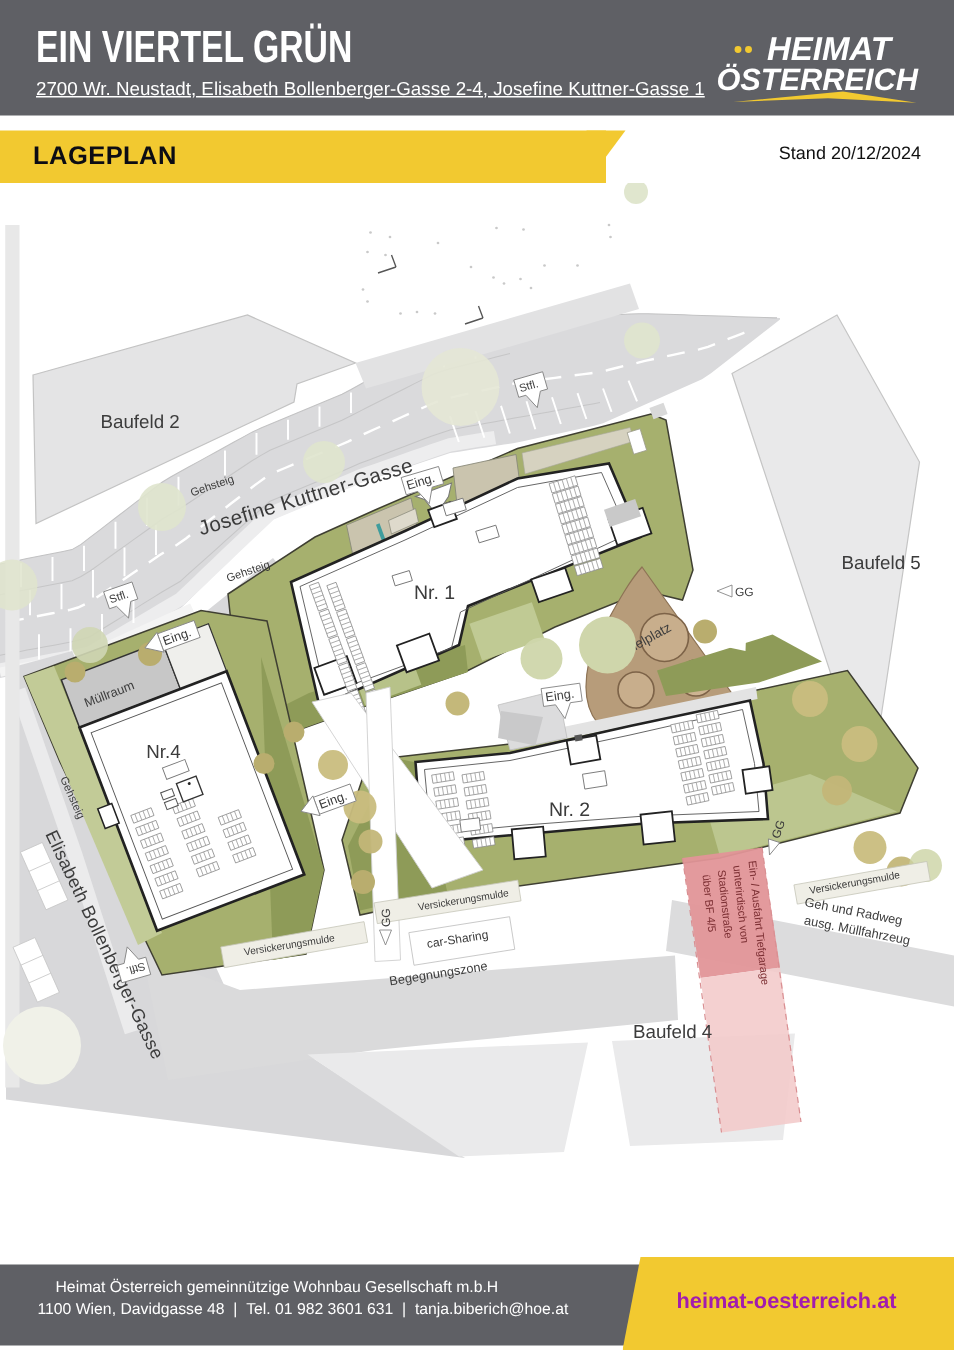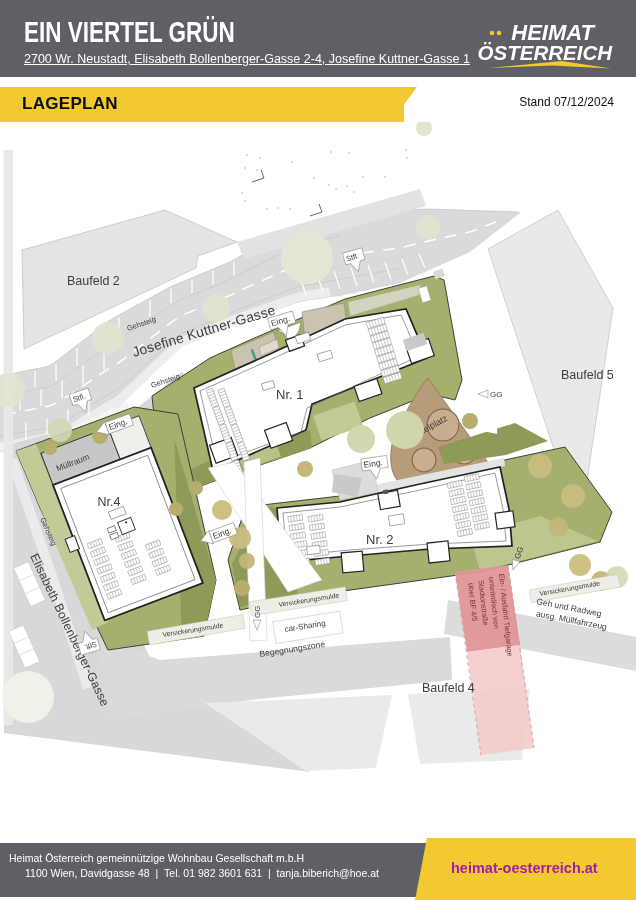--- a/index.html
+++ b/index.html
@@ -6,21 +6,21 @@
   html,body{margin:0;padding:0;background:#fff;}
   body{width:636px;height:900px;position:relative;font-family:"Liberation Sans",sans-serif;overflow:hidden;}
   .hdr{position:absolute;left:0;top:0;width:636px;height:77px;background:#5f6065;}
   .hdr h1{margin:0;position:absolute;left:24px;top:17px;font-size:30px;line-height:30px;color:#fff;font-weight:bold;transform:scaleX(.75);transform-origin:0 0;white-space:nowrap;}
   .hdr .sub{position:absolute;left:24px;top:52px;font-size:12.5px;color:#fff;text-decoration:underline;}
   .band{position:absolute;left:0;top:87px;width:404px;height:52px;background:#f2c930;}
   .band .cut{position:absolute;right:-13px;top:0;width:0;height:0;border-top:35px solid #f2c930;border-right:26px solid transparent;}
   .band .t{position:absolute;left:22px;top:7px;font-size:17px;font-weight:bold;color:#0c0c14;letter-spacing:.3px;}
   .stand{position:absolute;right:22px;top:95px;font-size:12px;color:#111;}
   .ftr{position:absolute;left:0;top:843px;width:636px;height:54px;background:#5f6065;}
-  .ftr .l1{position:absolute;left:9px;top:9px;font-size:10.5px;color:#fff;text-align:right;}
+  .ftr .l1{position:absolute;left:37px;top:9px;font-size:10.5px;color:#fff;text-align:right;}
   .ftr .l2{position:absolute;left:25px;top:24px;font-size:10.5px;color:#fff;}
   .fy{position:absolute;left:415px;top:838px;width:221px;height:62px;background:#f2c930;clip-path:polygon(12px 0,221px 0,221px 62px,0 62px);}
   .fy .t{position:absolute;left:36px;top:22px;font-size:14.5px;font-weight:bold;color:#a21caf;}
   #map{position:absolute;left:0;top:122px;}
   #map text{fill:#3c3c3c;}
 </style>
 </head>
 <body>
 
 <div class="hdr">
@@ -36,21 +36,21 @@
     <circle cx="49" cy="27" r="2.3" fill="#f2c930"></circle>
     <path d="M39 62 L112 55 L161 62.5 L102 59.5 Z" fill="#f2c930"></path>
   </svg>
 </div>
 
 <div class="band">
     <div class="cut"></div>
     <div class="t">LAGEPLAN</div>
   </div>
 
-<div class="stand">Stand 07/12/2024</div>
+<div class="stand">Stand 20/12/2024</div>
 
 <svg id="map" width="636" height="721" viewBox="0 122 636 721">
 <defs>
       <g id="sh">
         <rect width="18" height="6.5" fill="#fff" stroke="#8a8a8a" stroke-width="0.5"></rect>
         <path d="M3 0V6.5M6 0V6.5M9 0V6.5M12 0V6.5M15 0V6.5" stroke="#9a9a9a" stroke-width="0.5"></path>
       </g>
       <g id="shs">
         <rect width="14.5" height="5.5" fill="#fff" stroke="#8a8a8a" stroke-width="0.5"></rect>
         <path d="M2.9 0V5.5M5.8 0V5.5M8.7 0V5.5M11.6 0V5.5" stroke="#9a9a9a" stroke-width="0.5"></path>

